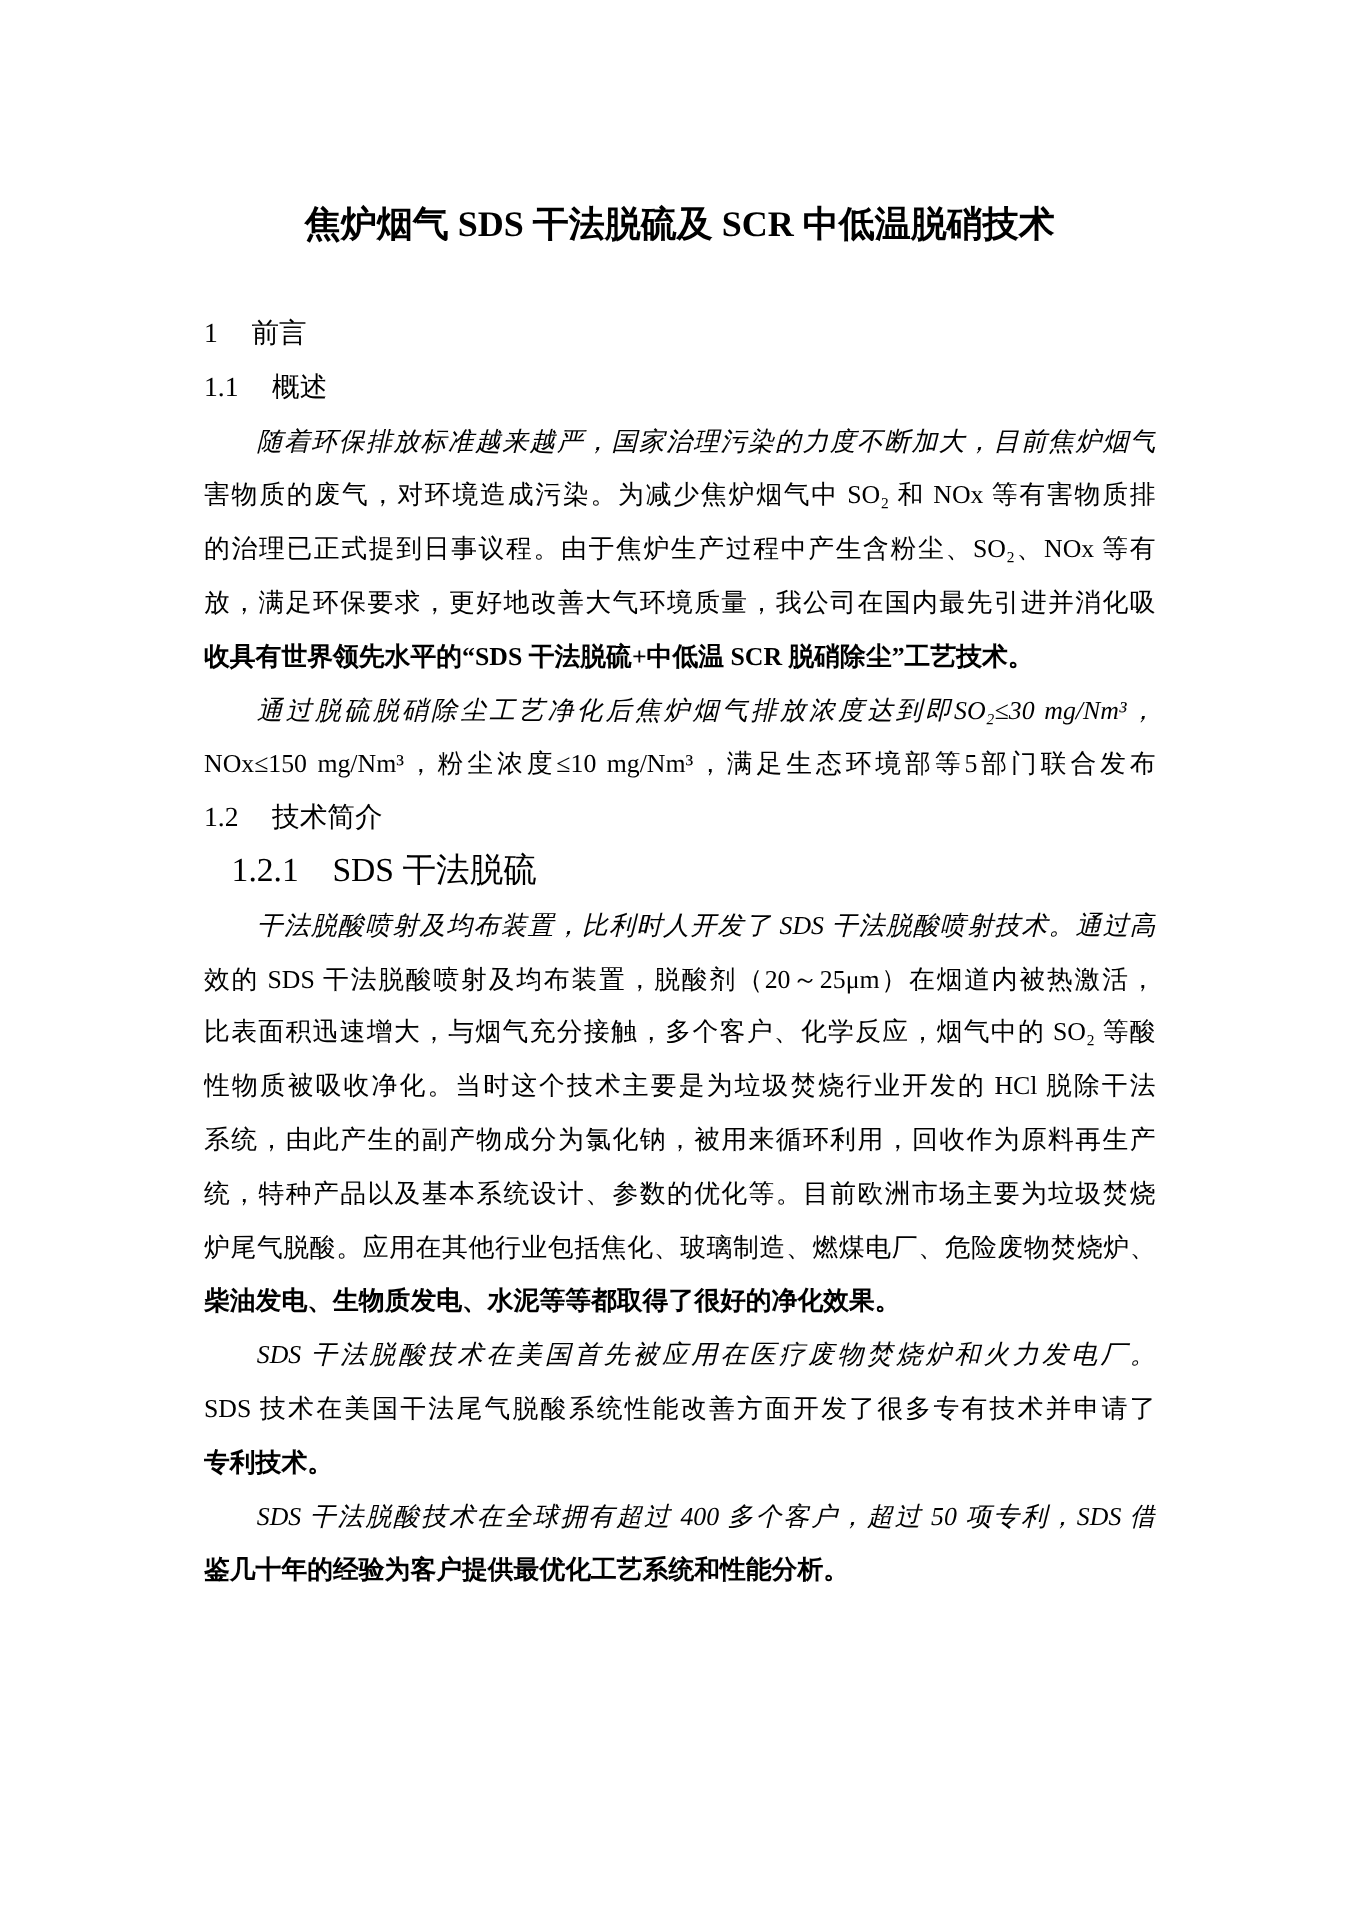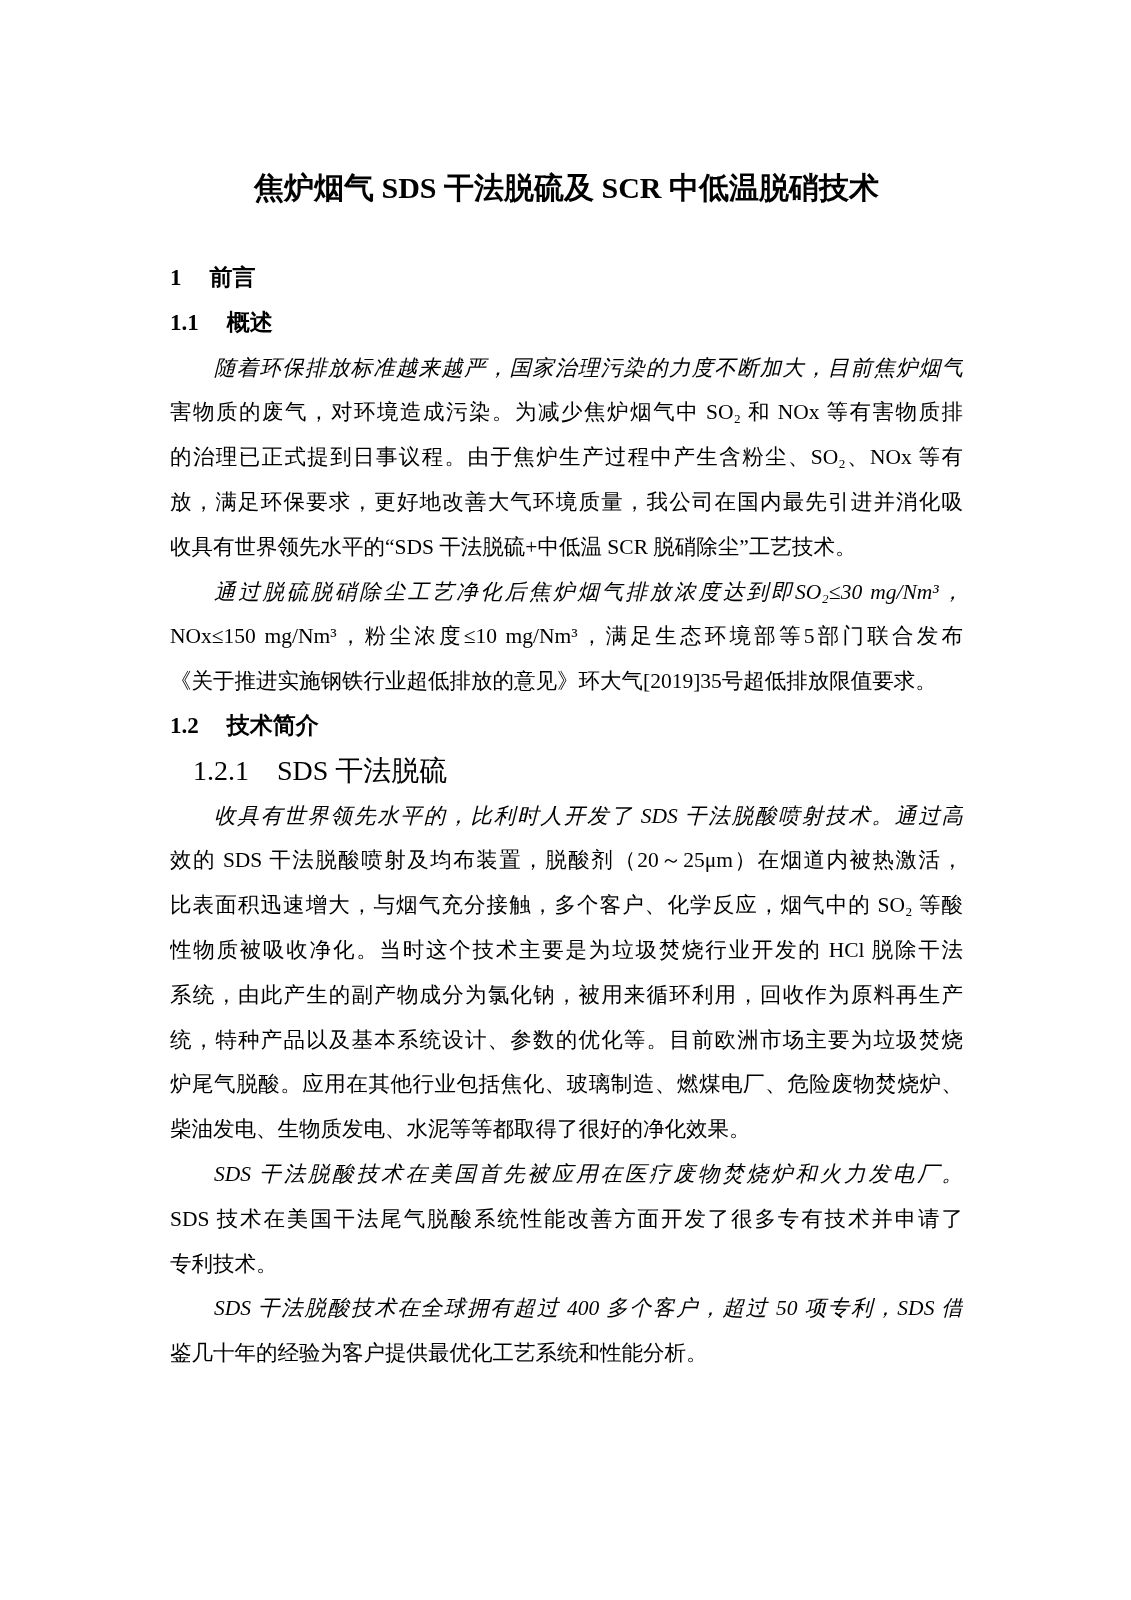--- a/index.html
+++ b/index.html
@@ -27,21 +27,21 @@
     font-size: 30px;
     font-weight: 700;
     text-align: center;
     line-height: 44px;
     white-space: nowrap;
   }
   .heading {
     height: 44.8px;
     line-height: 44.8px;
     font-size: 23px;
-    font-weight: 700;
+    font-weight: 400;
     white-space: nowrap;
   }
   .heading.h-top {
     margin-top: 46px;
   }
   .heading.h-sub3 {
     font-weight: 400;
     font-size: 28px;
     margin-left: 23px;
   }
@@ -57,20 +57,21 @@
     text-align: justify;
     text-align-last: justify;
     overflow: hidden;
   }
   .ln.first {
     text-indent: 44px;
     font-style: italic;
   }
   .ln.end {
     text-align-last: left;
+    font-weight: bold;
   }
 </style>
 </head>
 <body>
 
 <div class="page">
   <div class="content">
 
     <h1 class="doc-title">焦炉烟气 SDS 干法脱硫及 SCR 中低温脱硝技术</h1>
 
@@ -86,33 +87,32 @@
       <div class="ln first">随着环保排放标准越来越严，国家治理污染的力度不断加大，目前焦炉烟气</div>
       <div class="ln">害物质的废气，对环境造成污染。为减少焦炉烟气中 SO₂ 和 NOx 等有害物质排</div>
       <div class="ln">的治理已正式提到日事议程。由于焦炉生产过程中产生含粉尘、SO₂、NOx 等有</div>
       <div class="ln">放，满足环保要求，更好地改善大气环境质量，我公司在国内最先引进并消化吸</div>
       <div class="ln end">收具有世界领先水平的“SDS 干法脱硫+中低温 SCR 脱硝除尘”工艺技术。</div>
     </div>
 
     <div class="para">
       <div class="ln first">通过脱硫脱硝除尘工艺净化后焦炉烟气排放浓度达到即SO₂≤30 mg/Nm³，</div>
       <div class="ln">NOx≤150 mg/Nm³，粉尘浓度≤10 mg/Nm³，满足生态环境部等5部门联合发布</div>
-      <div class="ln end">《关于推进实施钢铁行业超低排放的意见》环大气[2019]35号超低排放限值要求。</div>
     </div>
 
     <div class="heading">
       <span class="num">1.2</span><span class="h-text">技术简介</span>
     </div>
 
     <div class="heading h-sub3">
       <span class="num">1.2.1</span><span class="h-text">SDS 干法脱硫</span>
     </div>
 
     <div class="para">
-      <div class="ln first">收具有世界领先水平的，比利时人开发了 SDS 干法脱酸喷射技术。通过高</div>
+      <div class="ln first">干法脱酸喷射及均布装置，比利时人开发了 SDS 干法脱酸喷射技术。通过高</div>
       <div class="ln">效的 SDS 干法脱酸喷射及均布装置，脱酸剂（20～25μm）在烟道内被热激活，</div>
       <div class="ln">比表面积迅速增大，与烟气充分接触，多个客户、化学反应，烟气中的 SO₂ 等酸</div>
       <div class="ln">性物质被吸收净化。当时这个技术主要是为垃圾焚烧行业开发的 HCl 脱除干法</div>
       <div class="ln">系统，由此产生的副产物成分为氯化钠，被用来循环利用，回收作为原料再生产</div>
       <div class="ln">统，特种产品以及基本系统设计、参数的优化等。目前欧洲市场主要为垃圾焚烧</div>
       <div class="ln">炉尾气脱酸。应用在其他行业包括焦化、玻璃制造、燃煤电厂、危险废物焚烧炉、</div>
       <div class="ln end">柴油发电、生物质发电、水泥等等都取得了很好的净化效果。</div>
     </div>
 
     <div class="para">

